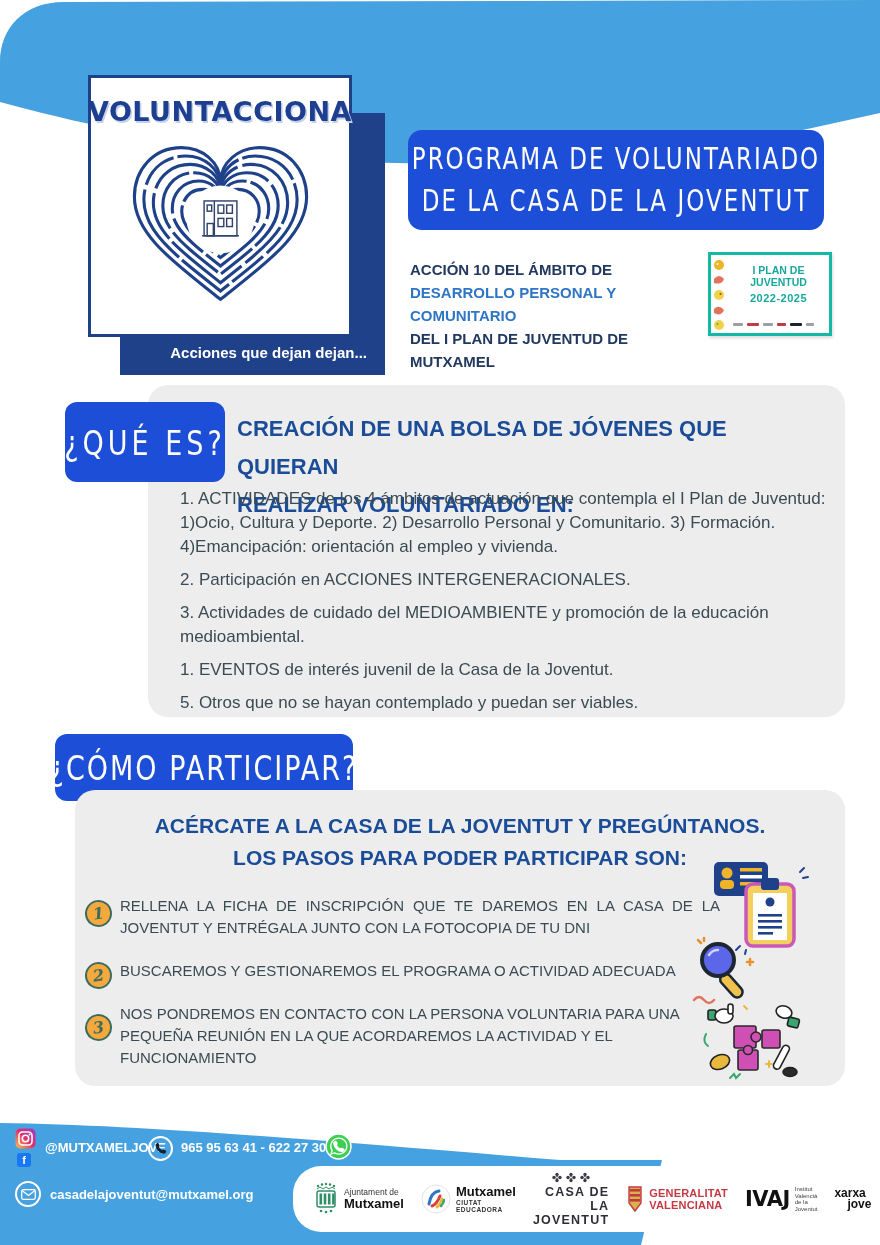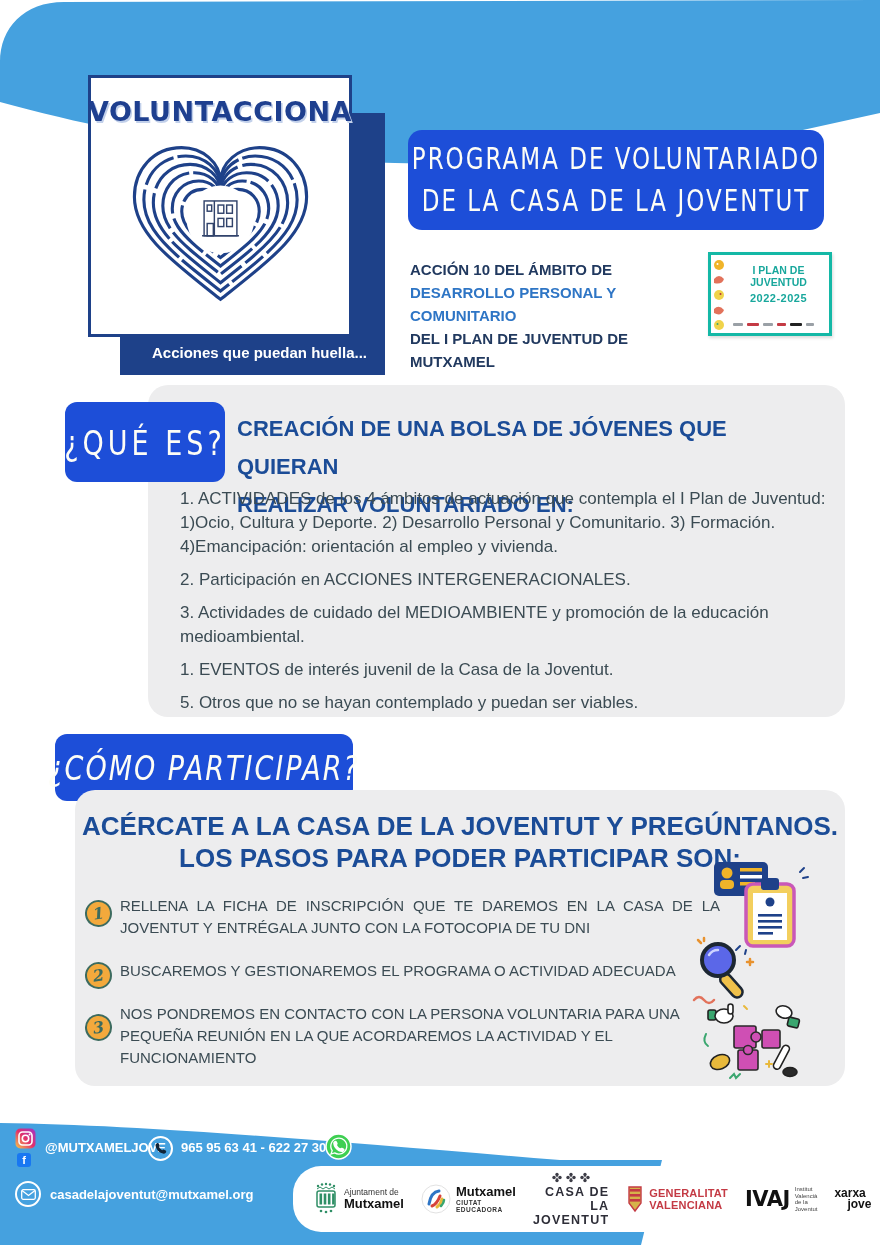--- a/index.html
+++ b/index.html
@@ -23,21 +23,21 @@
                 font-weight:bold;font-size:15px;}
 
   
   .greenbox{background:#1d4ed8;border-radius:12px;display:flex;align-items:center;justify-content:center;}
   .hand{color:#fdfdf6;font-family:"DejaVu Sans",sans-serif;font-weight:400;white-space:nowrap;
         display:inline-block;transform:scaleY(1.28);}
   #program-box{left:408px;top:130px;width:416px;height:100px;flex-direction:column;border-radius:14px;}
   #program-box .hand{font-size:23px;letter-spacing:2px;line-height:42px;}
   #que-es-badge{left:65px;top:402px;width:160px;height:80px;}
   #que-es-badge .hand{font-size:27px;letter-spacing:4px;}
-  #como-badge{left:55px;top:734px;width:298px;height:67px;font-style:italic;}
+  #como-badge{left:55px;top:734px;width:298px;height:67px;}
   #como-badge .hand{font-size:27px;letter-spacing:2px;}
 
   
   #action-block{left:410px;top:258px;width:300px;font-weight:bold;font-size:15px;line-height:23px;}
   .navy{color:#21395f;}
   .bluetxt{color:#2e75c5;}
 
   
   #plan-badge{left:708px;top:252px;width:118px;height:78px;background:#fff;border:3px solid #14b8a6;
               box-shadow:1px 2px 3px rgba(0,0,0,.15);display:flex;}
@@ -51,21 +51,21 @@
   
   .panel{background:#ededee;border-radius:20px;}
   #panel1{left:148px;top:385px;width:697px;height:332px;}
   #panel2{left:75px;top:790px;width:770px;height:296px;}
 
   #que-heading{left:237px;top:410px;width:590px;color:#1b4c97;font-weight:bold;font-size:22px;line-height:38px;}
   #que-list{left:168px;top:487px;width:670px;color:#3b4b53;font-size:17px;line-height:24px;}
   #que-list p{margin:0 0 9px 12px;}
 
   #como-heading{left:75px;top:810px;width:770px;text-align:center;color:#1b4c97;
-                font-weight:bold;font-size:26px;line-height:32px;}
+                font-weight:bold;font-size:21px;line-height:32px;}
 
   
   .stepnum{width:27px;height:27px;border-radius:50%;background:#f3a93c;border:2px solid #3c6b5f;
            color:#3c6b5f;display:flex;align-items:center;justify-content:center;
            font-family:"DejaVu Serif",serif;font-style:italic;font-weight:bold;font-size:16px;
            transform:rotate(-8deg);box-sizing:border-box;}
   .steptext{color:#3b4b53;font-size:15px;line-height:22px;font-weight:400;}
   #step1-num{left:85px;top:900px;} #step2-num{left:85px;top:962px;} #step3-num{left:85px;top:1014px;}
   #step1-text{left:120px;top:895px;width:600px;text-align:justify;}
   #step2-text{left:120px;top:960px;width:575px;}
@@ -151,21 +151,21 @@
       <rect x="43.5" y="36" width="2.2" height="3"></rect>
       <rect x="48.8" y="36" width="2.8" height="4"></rect>
       <rect x="53" y="36" width="2.8" height="4"></rect>
       <rect x="48.8" y="42.5" width="2.8" height="4"></rect>
       <rect x="53" y="42.5" width="2.8" height="4"></rect>
       <rect x="43.5" y="45" width="3" height="6"></rect>
       <line x1="41" y1="51" x2="59" y2="51"></line>
     </g>
   </svg>
 
-  <div id="logo-tagline" class="abs">Acciones que puedan huella...</div>
+  <div id="logo-tagline" class="abs">Acciones que dejan dejan...</div>
 
   <div id="program-box" class="abs greenbox">
     <span class="hand">PROGRAMA DE VOLUNTARIADO</span>
     <span class="hand">DE LA CASA DE LA JOVENTUT</span>
   </div>
 
   <div id="action-block" class="abs">
     <div class="navy">ACCIÓN 10 DEL ÁMBITO DE</div>
     <div class="bluetxt">DESARROLLO PERSONAL Y COMUNITARIO</div>
     <div class="navy">DEL I PLAN DE JUVENTUD DE MUTXAMEL</div>

